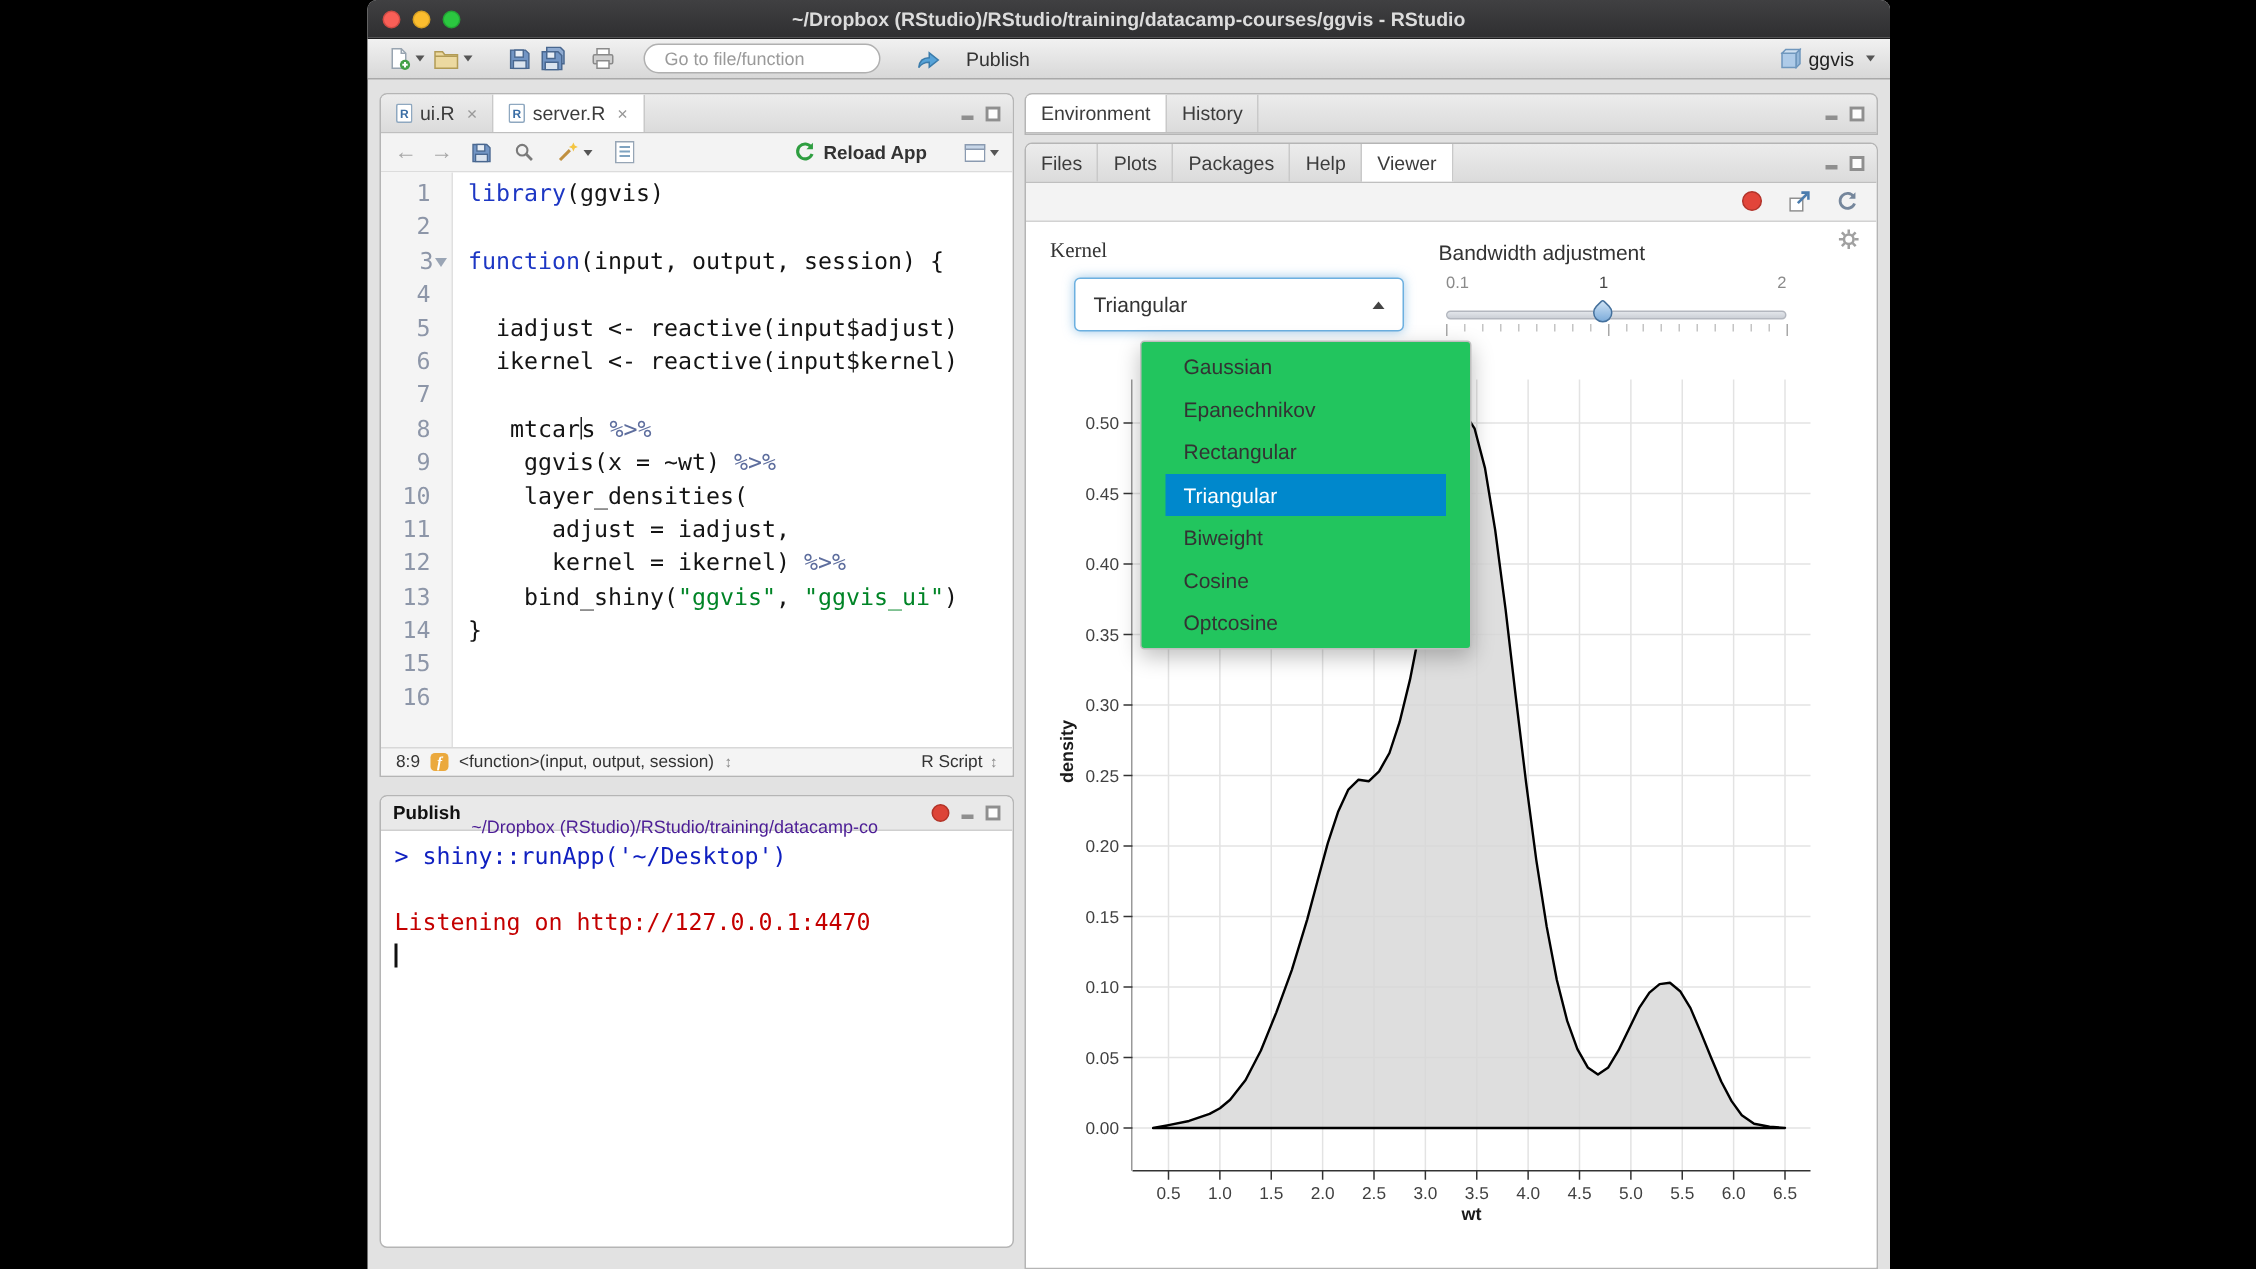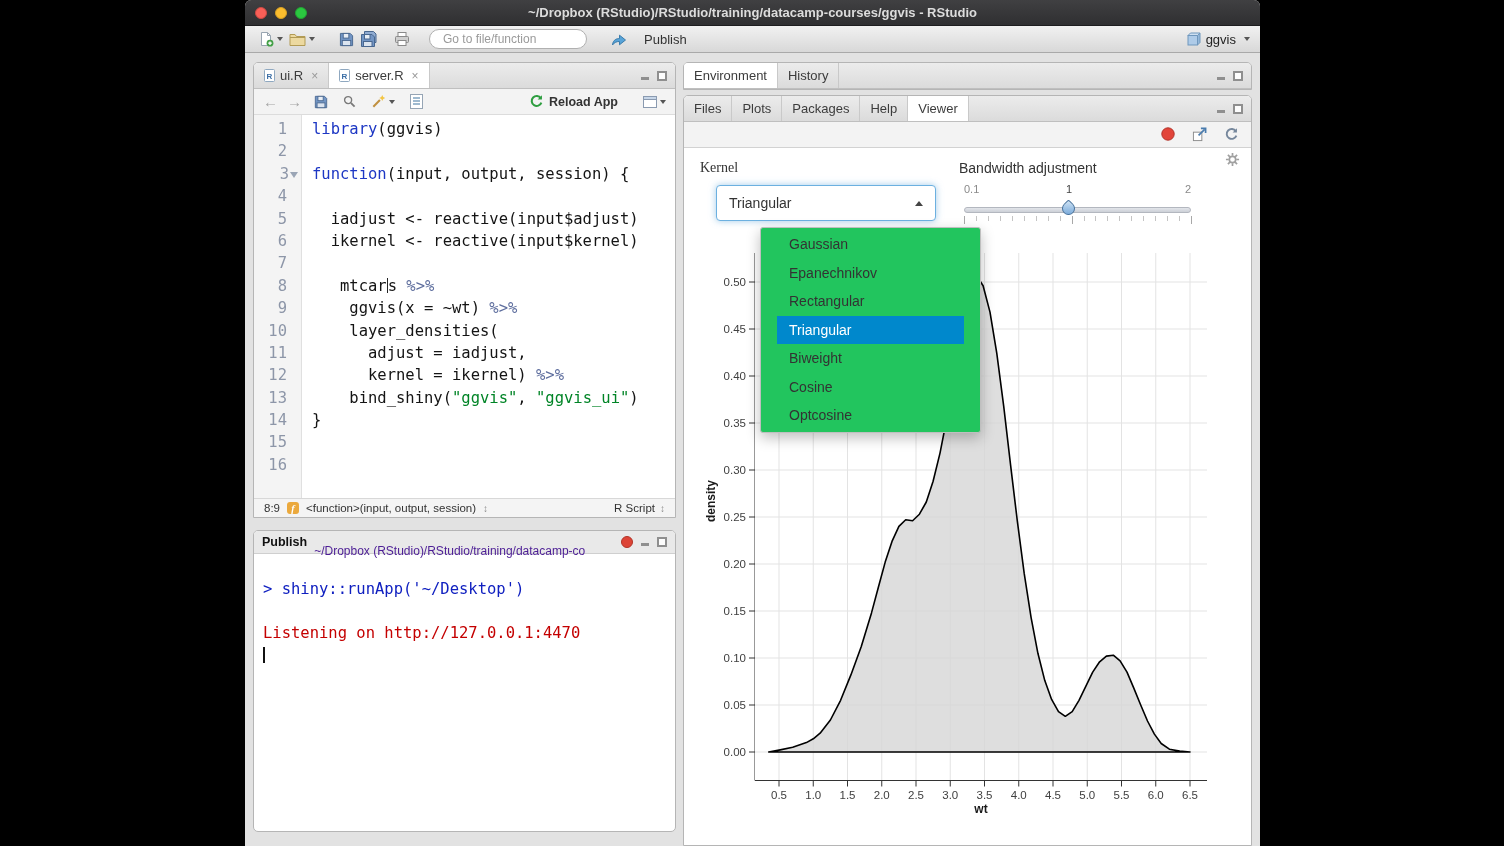--- a/index.html
+++ b/index.html
@@ -64,21 +64,21 @@
   .statusbar{position:absolute;bottom:0;left:0;right:0;height:19px;background:#f4f4f4;border-top:1px solid #d8d8d8;display:flex;align-items:center;font-size:11.5px;color:#333;padding:0 10px;gap:7px;}
   .func-icon{width:12px;height:12px;border-radius:3px;background:#eba93d;color:#fff;font-style:italic;font-weight:bold;font-size:10px;display:flex;align-items:center;justify-content:center;font-family:"Liberation Serif",serif;}
   .updown{color:#8a8a8a;font-size:10px;}
   .rscript{margin-left:auto;display:flex;gap:5px;align-items:center;}
 
   
   .console-header{height:23px;background:#e9e9e9;border-bottom:1px solid #cfcfcf;display:flex;align-items:center;padding:0 8px;gap:7px;}
   .console-title{font-weight:bold;font-size:12.5px;color:#111;}
   .console-path{font-size:12px;color:#4c1d95;flex:1;overflow:hidden;white-space:nowrap;margin-top:18px;}
   .stop-dot{width:12px;height:12px;border-radius:50%;background:#dd4437;border:1px solid #b23327;flex:none;}
-  .console-body{padding:24px 9px;font-family:"DejaVu Sans Mono","Liberation Mono",monospace;font-size:15.5px;line-height:22px;color:#000;}
+  .console-body{padding:6px 9px;font-family:"DejaVu Sans Mono","Liberation Mono",monospace;font-size:15.5px;line-height:22px;color:#000;}
   .con-line.cmd{color:#1020c0;}
   .con-line.msg{color:#c40000;}
   .con-caret{width:2px;height:16px;background:#111;margin-top:3px;}
 
   
   .viewer-toolbar{height:26px;background:#f3f3f3;border-bottom:1px solid #d2d2d2;position:relative;}
   .vt-icon{position:absolute;top:5px;}
   .viewer-content{position:relative;height:699px;background:#fff;}
   .gear{position:absolute;right:11px;top:4px;}
   .app-label{position:absolute;font-size:14px;color:#333;}

